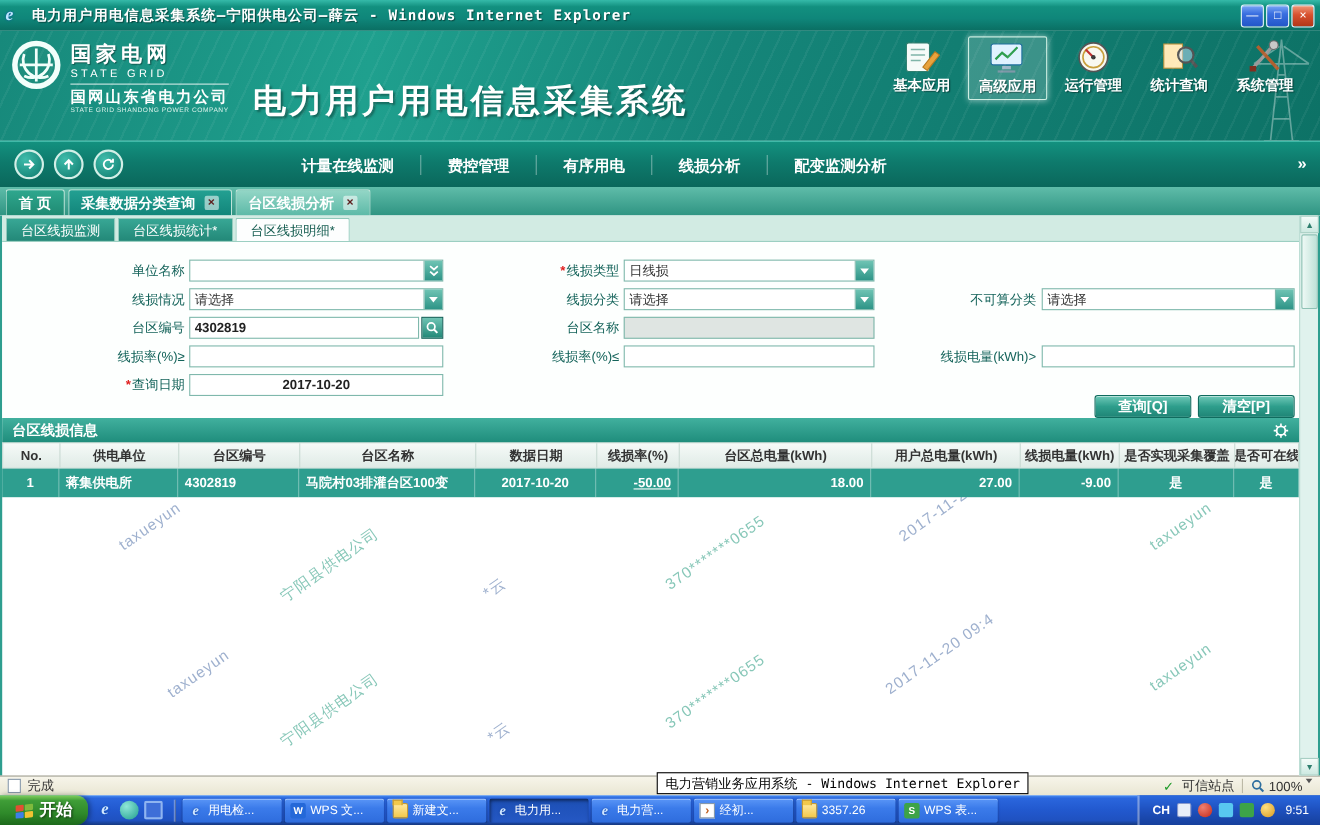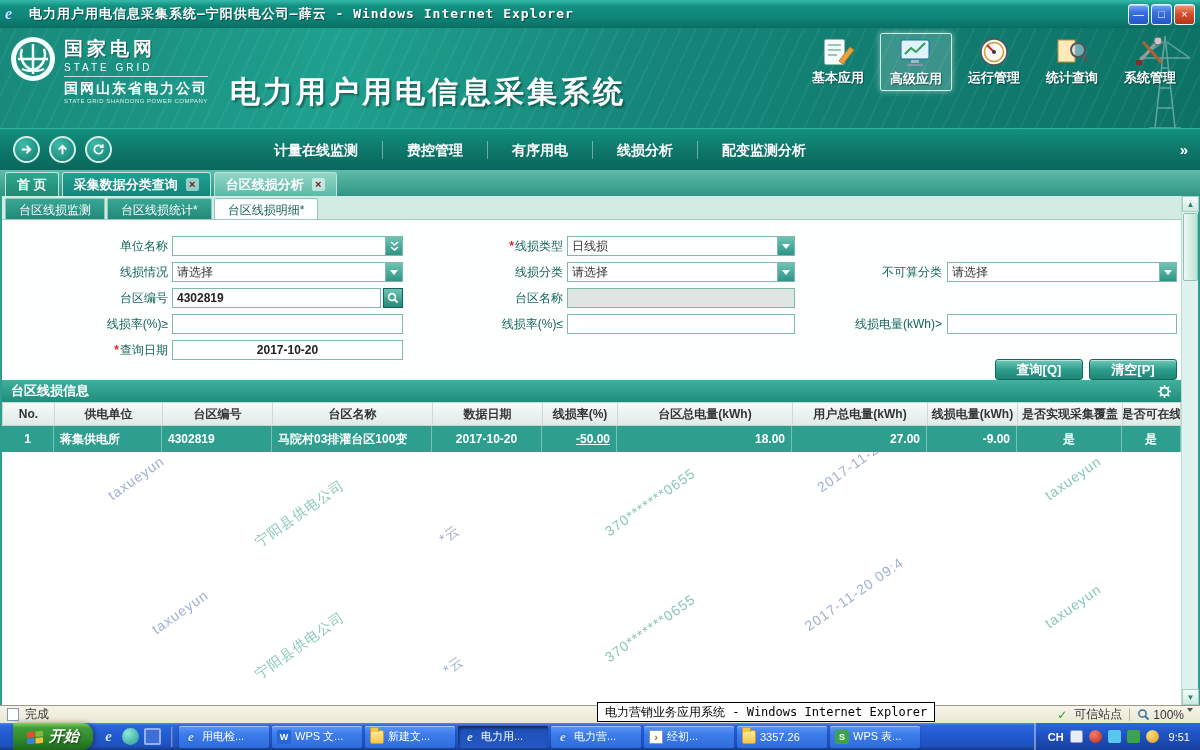--- a/index.html
+++ b/index.html
@@ -137,23 +137,23 @@
   .zoom { display:flex; align-items:flex-start; gap:3px; cursor:pointer; }
   .zoom .caret-s { width:0; height:0; border-left:3px solid transparent; border-right:3px solid transparent; border-top:4px solid #555; }
   .tooltip { position:absolute; left:597px; top:702px; height:20px; line-height:18px; background:#fff; border:1px solid #000;
     padding:0 7px; font-size:12px; color:#000; z-index:50; white-space:nowrap;
     font-family:"DejaVu Sans Mono","Liberation Mono",monospace; }
 
   
   .taskbar { position:absolute; top:723px; left:0; width:1200px; height:27px; display:flex; align-items:center;
     background:linear-gradient(180deg,#4a8df0 0%,#2a66dd 10%,#2259cf 48%,#1f51c0 85%,#16397f 100%); }
   .start-btn { height:27px; width:80px; flex:none; display:flex; align-items:center; justify-content:center; gap:5px;
-    color:#fff; font-weight:bold; font-style:italic; font-size:15px; text-shadow:1px 1px 2px rgba(0,0,0,.55); cursor:pointer;
+    color:#fff; font-weight:bold; font-size:15px; text-shadow:1px 1px 2px rgba(0,0,0,.55); cursor:pointer;
     background:linear-gradient(180deg,#83d05f 0%,#3f9d37 18%,#2f8a2a 60%,#1d691b 100%);
-    border-radius:0 11px 11px 0; box-shadow:2px 0 5px rgba(0,0,0,.35);margin-left:13px; }
+    border-radius:0 11px 11px 0; box-shadow:2px 0 5px rgba(0,0,0,.35); }
   .start-btn svg { width:17px; height:14px; }
   .quicklaunch { display:flex; align-items:center; gap:5px; padding:0 7px; flex:none; }
   .ql-ico { width:17px; height:17px; cursor:pointer; display:flex; align-items:center; justify-content:center; }
   .ql-ie { color:#cfe6ff; font:bold italic 15px "Liberation Serif",serif; text-shadow:0 0 2px #0b4ca8; }
   .ql-round { background:radial-gradient(circle at 35% 30%,#8fe8d8,#1f9e8e); border-radius:50%; }
   .ql-grid { background:#3e6ed8; border-radius:2px; box-shadow:inset 0 0 0 2px #8fb4f0; }
   .tb-sep { width:2px; height:20px; background:rgba(255,255,255,.35); border-right:1px solid rgba(0,0,0,.25); margin:0 3px; flex:none; }
   .taskbtns { display:flex; gap:3px; padding:0 3px; flex:1; overflow:hidden; }
   .taskbtn { width:90px; height:22px; flex:none; border-radius:2px; display:flex; align-items:center; gap:4px; padding:0 5px;
     color:#fff; font-size:11px; cursor:pointer;

